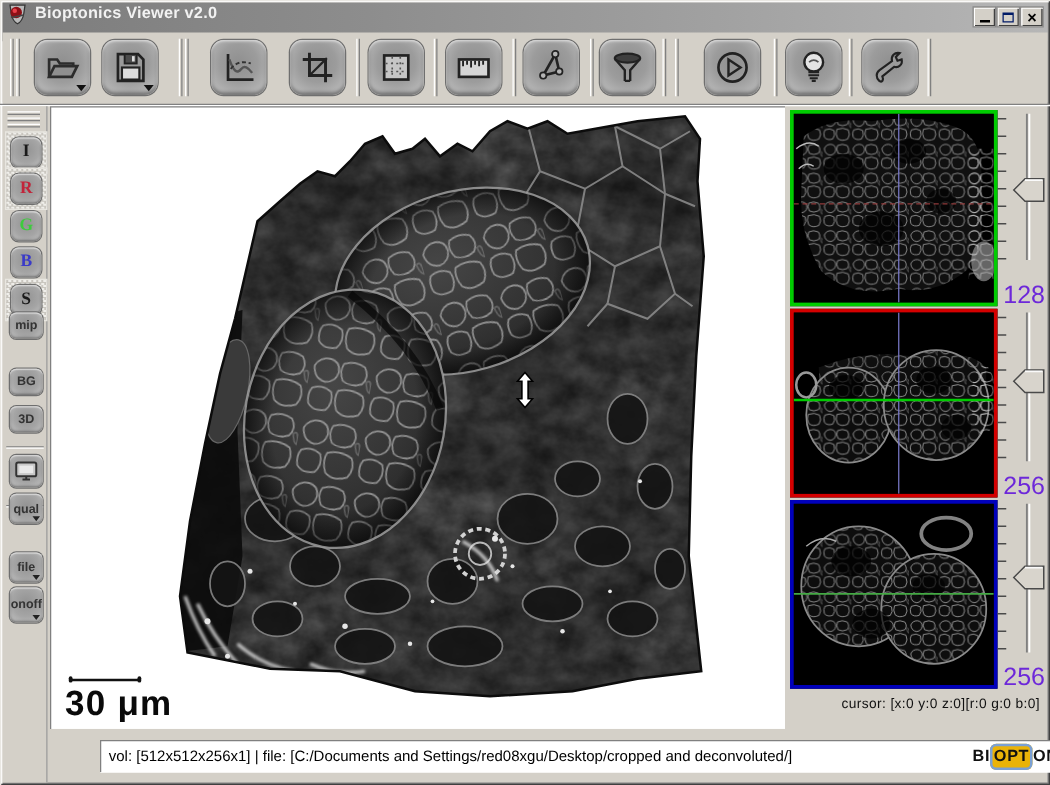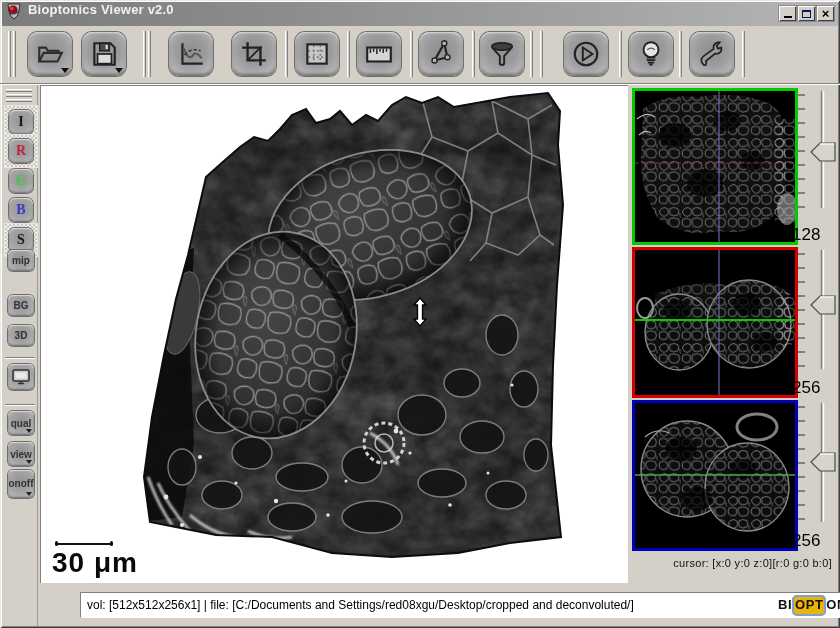--- a/index.html
+++ b/index.html
@@ -65,21 +65,21 @@
     box-shadow: inset 1px 1px 0 #808080, inset -1px -1px 0 #fff;
   }
   .scalebar-line { position:absolute; left:17px; top:458px; width:54px; height:2px; background:#111; }
   .scalebar-cap { position:absolute; top:456px; width:3px; height:5px; background:#111; border-radius:2px; }
   .scalebar-label { position:absolute; left:12px; top:462px; font-size:28px; font-weight:bold; color:#0a0a0a; letter-spacing:1px; }
   .cursor-arrow { position:absolute; left:372px; top:211px; }
   
   .slice-frame { position:absolute; left:632px; width:166px; border:3px solid #0c0; background:#000; }
   .slice-frame svg { display:block; width:100%; height:100%; }
   .slider-svg { position:absolute; left:794px; width:46px; }
-  .slider-value { position:absolute; left:792px; width:44px; height:18px; font-size:17px; color:#000000; text-align:left; }
+  .slider-value { position:absolute; left:792px; width:44px; height:18px; font-size:20px; color:#6d28d9; text-align:right; }
   .cursor-readout { position:absolute; left:626px; top:557px; width:210px; font-size:11px; color:#111; text-align:right; padding-right:4px; letter-spacing:.3px; }
   
   .status-field {
     position:absolute; left:40px; top:592px; width:796px; height:26px; background:#fff;
     border:1px solid; border-color:#808080 #fff #fff #808080;margin-left:40px;
   }
   .status-text { position:absolute; left:6px; top:5px; font-size:12px; color:#000; white-space:nowrap; }
   .logo { position:absolute; right:5px; top:4px; font-size:13px; font-weight:bold; color:#111; letter-spacing:.5px; }
   .logo .boxed { border:2px solid #7aa0d4; border-radius:5px; background:#eab308; padding:0 1px 2px 1px; color:#111; }
 </style>
@@ -280,26 +280,26 @@
     <div class="sbtn small" style="top:279px; height:26px">
       <svg width="20" height="18" viewBox="0 0 20 18">
         <rect x="2" y="2" width="16" height="11" rx="1.5" fill="#c9c9c9" stroke="#333" stroke-width="1.6"></rect>
         <rect x="4.5" y="4.5" width="11" height="6" fill="#e9e9e9"></rect>
         <path d="M7,15.5 H13 M10,13 V15.5" stroke="#333" stroke-width="1.6" fill="none"></path>
       </svg>
     </div>
 
     <div class="side-sep" style="top:319px"></div>
 
-    <div class="sbtn small" style="top:326px; height:24px">
+    <div class="sbtn small" style="top:310px; height:24px">
       <span>qual</span>
       <div class="mini-dd"></div>
     </div>
     <div class="sbtn small" style="top:357px; height:24px">
-      <span>view</span>
+      <span>file</span>
       <div class="mini-dd"></div>
     </div>
     <div class="sbtn small twoline" style="top:385px">
       <span>on</span>
       <span>off</span>
       <div class="mini-dd"></div>
     </div>
   </div>
 
   <div class="canvas">

